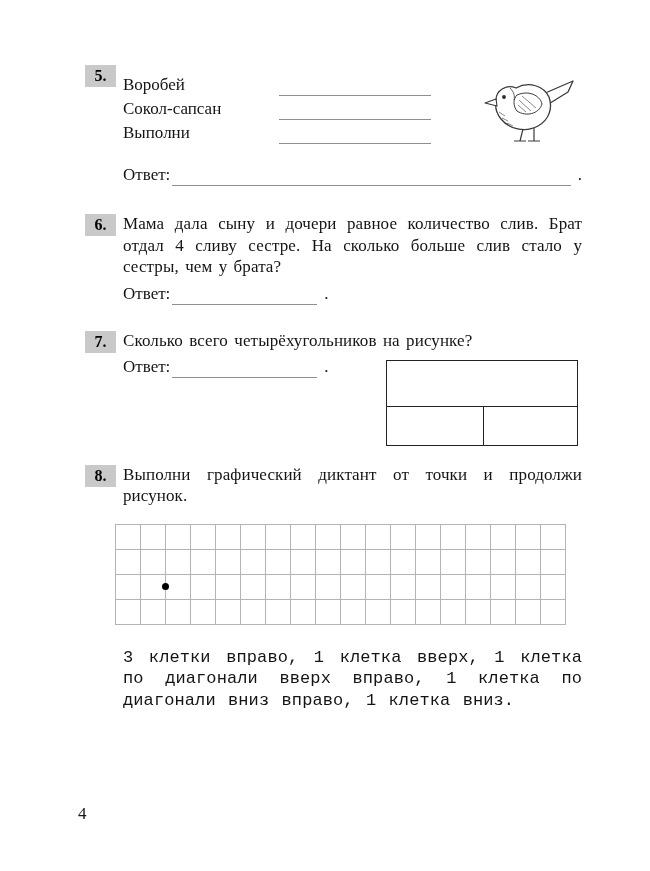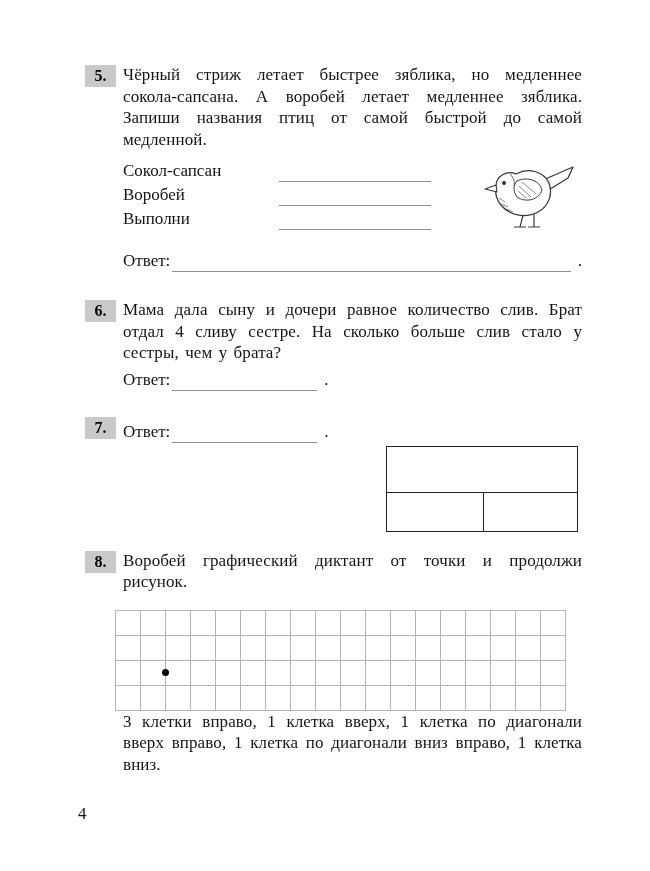--- a/index.html
+++ b/index.html
@@ -51,44 +51,43 @@
     position:relative;margin:17px 0 0 -8px;width:451px;height:101px;
     background-image:
       linear-gradient(to right,#b4b4b4 1px,transparent 1px),
       linear-gradient(to bottom,#b4b4b4 1px,transparent 1px);
     background-size:25px 25px;
   }
   .dot{
     position:absolute;left:47px;top:59px;width:7px;height:7px;
     border-radius:50%;background:#000;
   }
-  .dictation{}
+  .dictation{margin-top:22px;font-family:Liberation Mono, monospace;}
   .page-number{
     position:absolute;left:78px;top:804px;font-size:17px;color:#141414;
   }
 </style>
 </head>
 <body>
 
 <div class="page">
   <div class="content">
 
     <section class="task t5">
       <div class="badge">5.</div>
       <div class="tbody">
-        <p class="ttext">Чёрный стриж летает быстрее зяблика, но медленнее сокола-сапсана. А воробей летает медленнее зяблика. Запиши названия птиц от самой быстрой до самой медленной.</p>
 
         <div class="birds-block">
           <div class="bird-list">
             <div class="bird-row">
-              <span class="bird-name">Сокол-сапсан</span>
+              <span class="bird-name">Воробей</span>
               <span class="bird-line"></span>
             </div>
             <div class="bird-row">
-              <span class="bird-name">Воробей</span>
+              <span class="bird-name">Сокол-сапсан</span>
               <span class="bird-line"></span>
             </div>
             <div class="bird-row">
               <span class="bird-name">Выполни</span>
               <span class="bird-line"></span>
             </div>
           </div>
 
           <div class="bird-fig">
             <svg width="95" height="80" viewBox="0 0 95 80" fill="none" xmlns="http://www.w3.org/2000/svg">
@@ -121,36 +120,37 @@
           <span class="answer-label">Ответ:</span>
           <span class="a-line short"></span>
           <span class="a-period">.</span>
         </div>
       </div>
     </section>
 
     <section class="task t7">
       <div class="badge">7.</div>
       <div class="tbody">
+        <p class="ttext">Сколько всего четырёхугольников на рисунке?</p>
         <div class="answer-row">
           <span class="answer-label">Ответ:</span>
           <span class="a-line short"></span>
           <span class="a-period">.</span>
         </div>
         <div class="quad-fig">
           <div class="quad-h"></div>
           <div class="quad-v"></div>
         </div>
       </div>
     </section>
 
     <section class="task t8">
       <div class="badge">8.</div>
       <div class="tbody">
-        <p class="ttext">Воробей графический диктант от точки и продолжи рисунок.</p>
+        <p class="ttext">Выполни графический диктант от точки и продолжи рисунок.</p>
         <div class="grid">
           <div class="dot"></div>
         </div>
         <p class="ttext dictation">3 клетки вправо, 1 клетка вверх, 1 клетка по диагонали вверх вправо, 1 клетка по диагонали вниз вправо, 1 клетка вниз.</p>
       </div>
     </section>
 
   </div>
 
   <div class="page-number">4</div>

